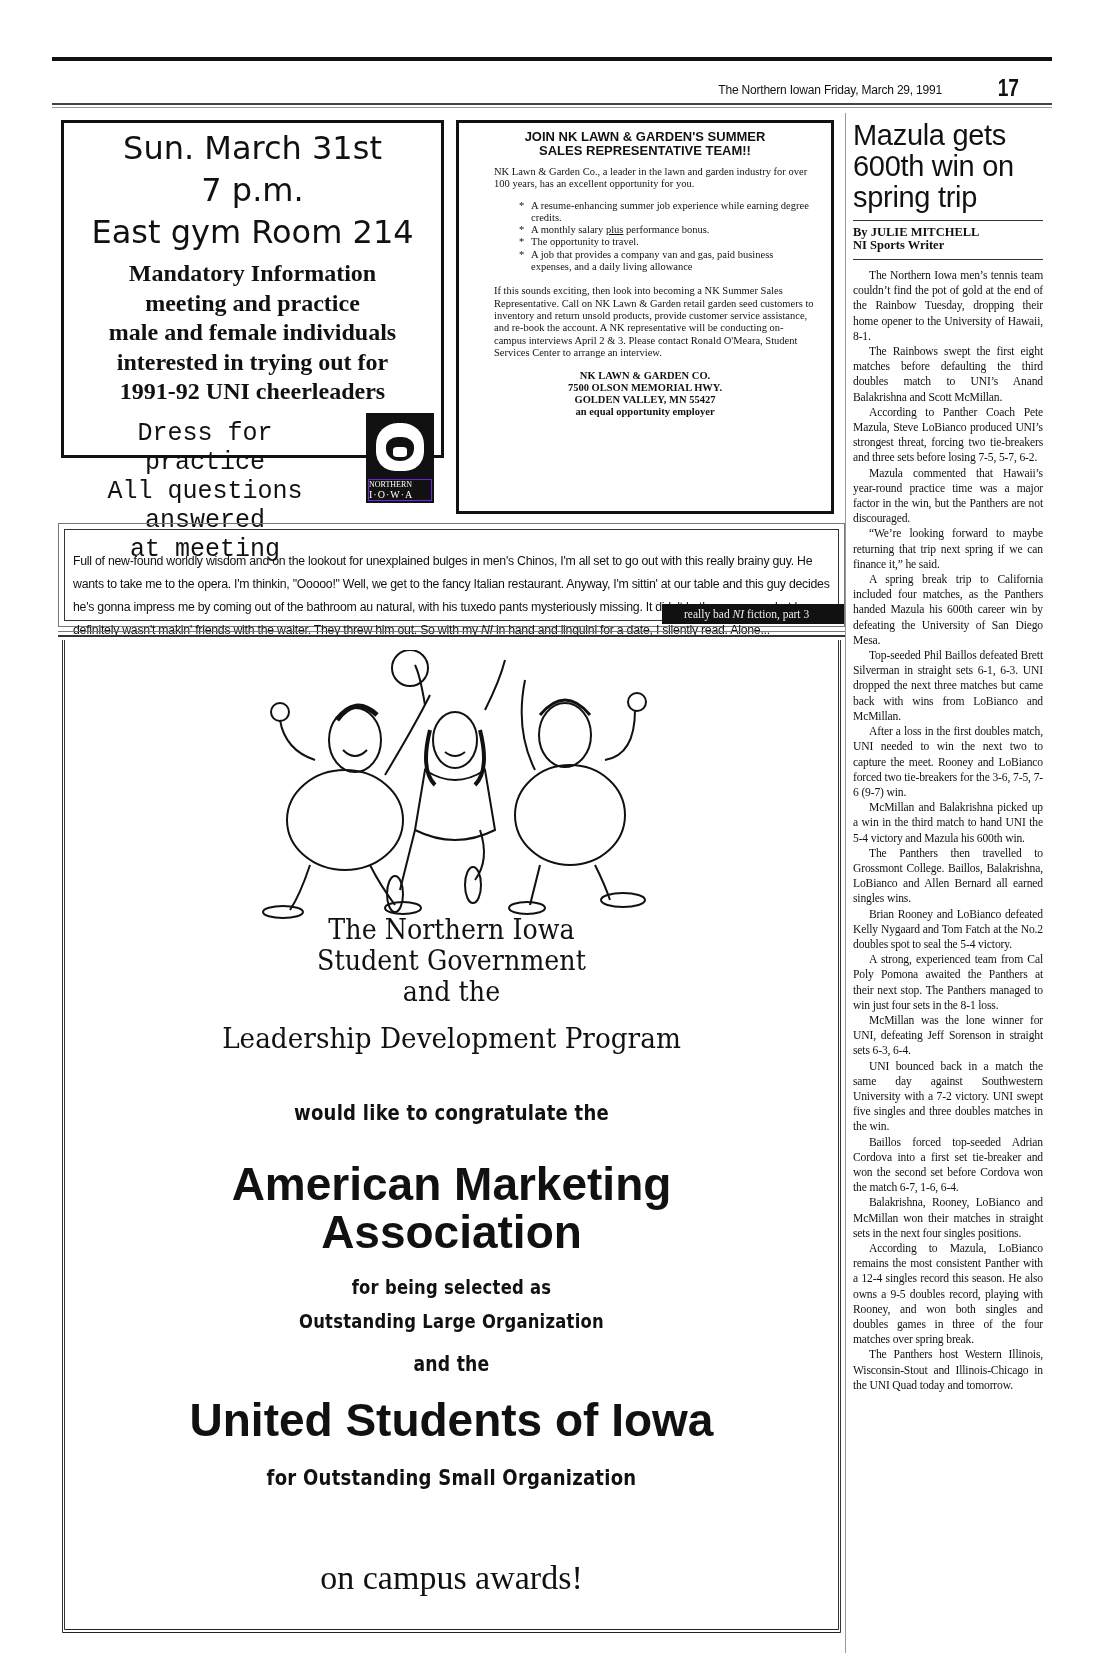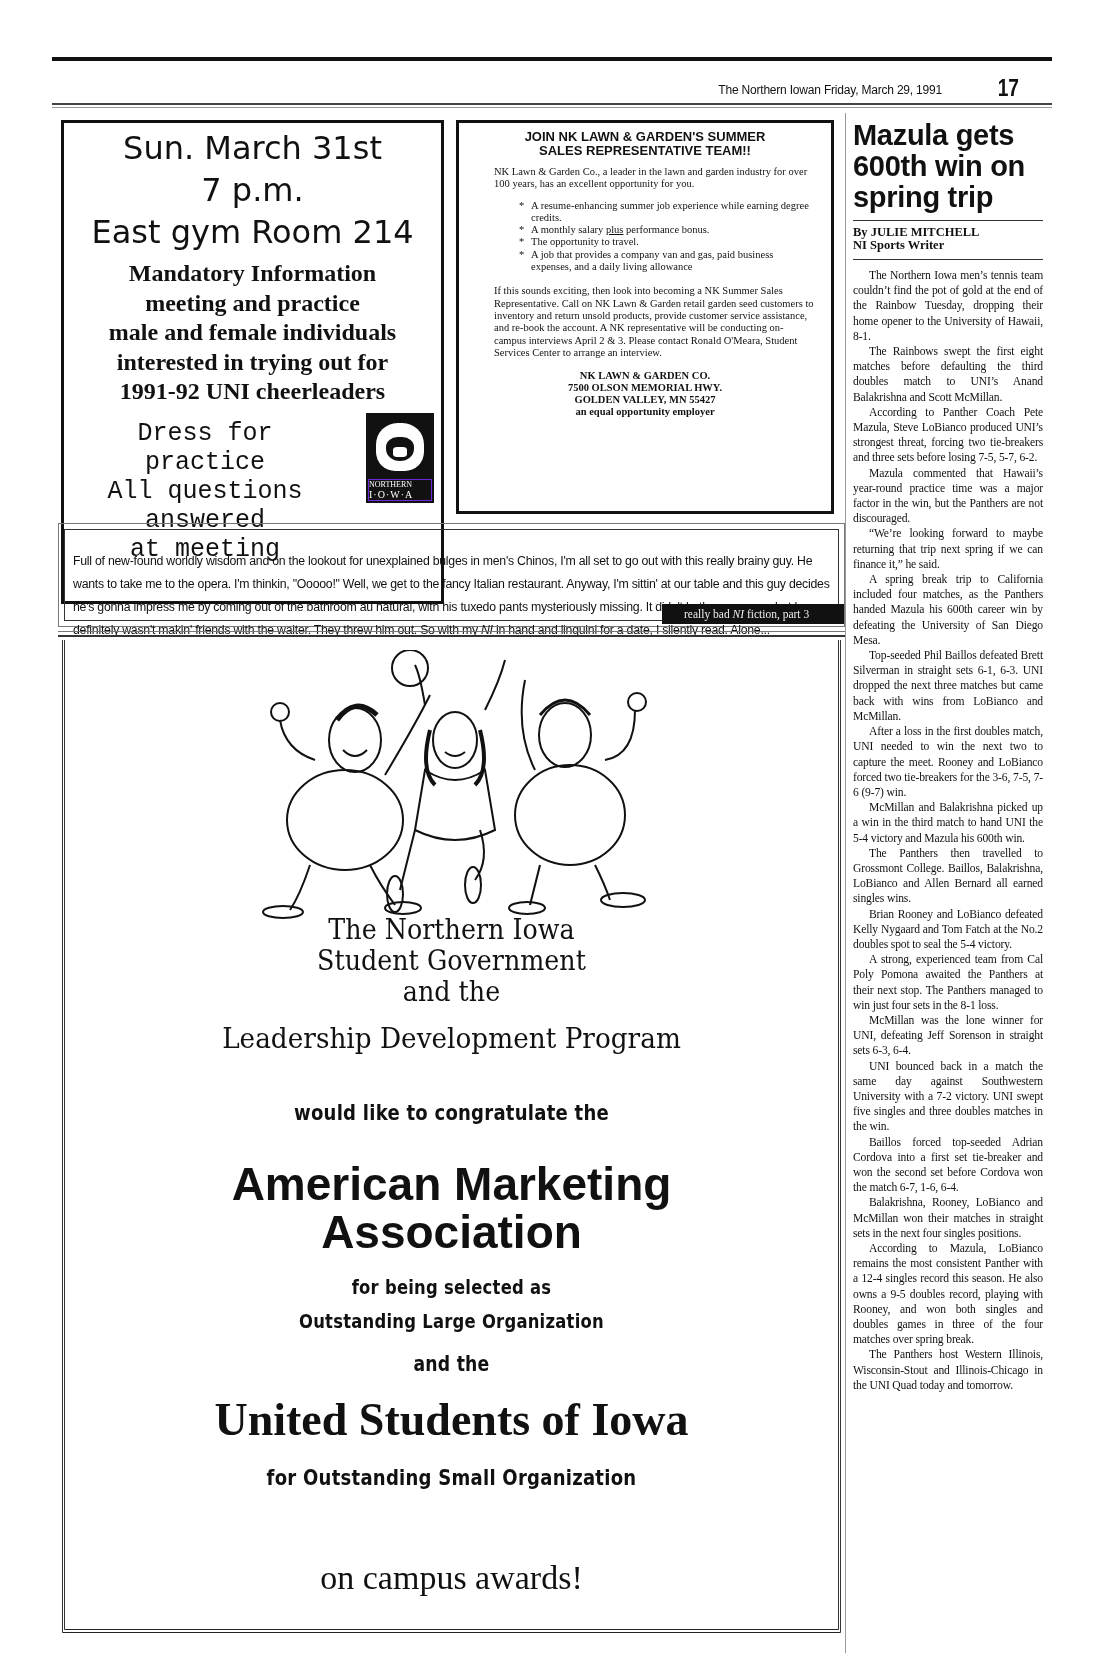--- a/index.html
+++ b/index.html
@@ -7,21 +7,21 @@
   body { position: relative; color: #111; font-family: "Liberation Serif", serif; }
 
   .rule-top { position: absolute; left: 52px; top: 57px; width: 1000px; height: 4px; background: #111; }
   .masthead { position: absolute; left: 52px; top: 80px; width: 1000px; height: 22px; }
   .masthead .info { position: absolute; right: 110px; top: 3px; font-family: "Liberation Sans", sans-serif; font-size: 12px; letter-spacing: -0.2px; }
   .masthead .page { position: absolute; right: 30px; top: -6px; font-family: "Liberation Sans", sans-serif; font-size: 24px; font-weight: bold; transform: scaleX(0.8); }
   .rule-mast { position: absolute; left: 52px; top: 103px; width: 1000px; height: 2px; background: #444; }
   .rule-mast2 { position: absolute; left: 52px; top: 107px; width: 1000px; height: 1px; background: #999; }
 
   
-  .cheer { position: absolute; left: 61px; top: 120px; width: 383px; height: 484px; border: 3px solid #111; text-align: center; }
+  .cheer { position: absolute; left: 61px; top: 120px; width: 383px; height: 338px; border: 3px solid #111; text-align: center; }
   .cheer .big { font-family: "DejaVu Sans", sans-serif; font-size: 32px; line-height: 42px; color: #111; }
   .cheer .big.first { margin-top: 4px; }
   .cheer .mid { font-family: "Liberation Serif", serif; font-weight: bold; font-size: 24px; line-height: 29.5px; margin-top: 6px; }
   .cheer .bottom { position: absolute; left: 6px; top: 296px; width: 270px; font-family: Liberation Mono, monospace; font-size: 25px; line-height: 29px; text-align: center; }
   .cheer .logo { position: absolute; left: 302px; top: 290px; width: 68px; height: 90px; background: #111; }
   .cheer .logo .face { position: absolute; left: 10px; top: 10px; width: 48px; height: 48px; background: #fff; border-radius: 45% 45% 40% 40%; }
   .cheer .logo .face::before { content: ""; position: absolute; left: 10px; top: 14px; width: 28px; height: 24px; background: #111; border-radius: 50% 50% 60% 60%; }
   .cheer .logo .face::after { content: ""; position: absolute; left: 17px; top: 24px; width: 14px; height: 10px; background: #fff; border-radius: 30%; }
   .cheer .logo .name { position: absolute; left: 2px; bottom: 2px; width: 64px; border: 1px solid #6d28d9; color: #fff; font-size: 8px; line-height: 10px; text-align: left; font-family: "Liberation Serif", serif; }
   .cheer .logo .name span { display: block; font-size: 10px; letter-spacing: 1px; }
@@ -52,27 +52,27 @@
   .ad { position: absolute; left: 62px; top: 640px; width: 779px; height: 993px; border-left: 3px double #333; border-right: 3px double #333; border-bottom: 4px double #222; text-align: center; }
   .ad .art { position: absolute; left: 180px; top: 10px; width: 420px; height: 270px; }
   .ad .serif-line { font-family: "DejaVu Serif", serif; font-size: 27px; line-height: 31px; color: #111; transform: scaleX(0.94); }
   .ad .l1 { position: absolute; left: 0; width: 100%; top: 274px; }
   .ad .l2 { position: absolute; left: 0; width: 100%; top: 383px; font-size: 28px; }
   .ad .cond { font-family: "DejaVu Sans", sans-serif; font-weight: bold; transform: scaleX(0.82); letter-spacing: 0.3px; }
   .ad .c1 { position: absolute; left: 0; width: 100%; top: 460px; font-size: 22px; }
   .ad .ama { position: absolute; left: 0; width: 100%; top: 520px; font-family: "Liberation Sans", sans-serif; font-weight: bold; font-size: 46px; line-height: 48px; }
   .ad .c2 { position: absolute; left: 0; width: 100%; top: 630px; font-size: 20px; line-height: 34px; }
   .ad .c3 { position: absolute; left: 0; width: 100%; top: 712px; font-size: 21px; }
-  .ad .usi { position: absolute; left: 0; width: 100%; top: 755px; font-family: Liberation Serif, serif; font-weight: bold; font-size: 46px; line-height: 50px; }
+  .ad .usi { position: absolute; left: 0; width: 100%; top: 755px; font-family: Liberation Sans, sans-serif; font-weight: bold; font-size: 46px; line-height: 50px; }
   .ad .c4 { position: absolute; left: 0; width: 100%; top: 825px; font-size: 22px; }
   .ad .l3 { position: absolute; left: 0; width: 100%; top: 920px; font-family: "Liberation Serif", serif; font-size: 34px; line-height: 36px; }
 
   
   .article { position: absolute; left: 853px; top: 120px; width: 190px; }
-  .article h1 { font-family: "Liberation Sans", sans-serif; font-weight: bold; font-size: 29px; line-height: 31px; letter-spacing: -0.3px; }
+  .article h1 { font-family: "Liberation Sans", sans-serif; font-weight: normal; font-size: 29px; line-height: 31px; letter-spacing: -0.3px; }
   .article .hr { height: 1px; background: #333; margin: 7px 0 5px; }
   .article .byline { font-family: "Liberation Serif", serif; font-weight: bold; font-size: 12.5px; line-height: 13px; }
   .article .body p { font-family: "Liberation Serif", serif; font-size: 11.6px; line-height: 15.2px; text-align: justify; text-indent: 16px; letter-spacing: -0.15px; hyphens: manual; }
   .article .body { margin-top: 8px; }
 </style>
 </head>
 <body>
 
 <div class="rule-top"></div>
 <div class="masthead">

